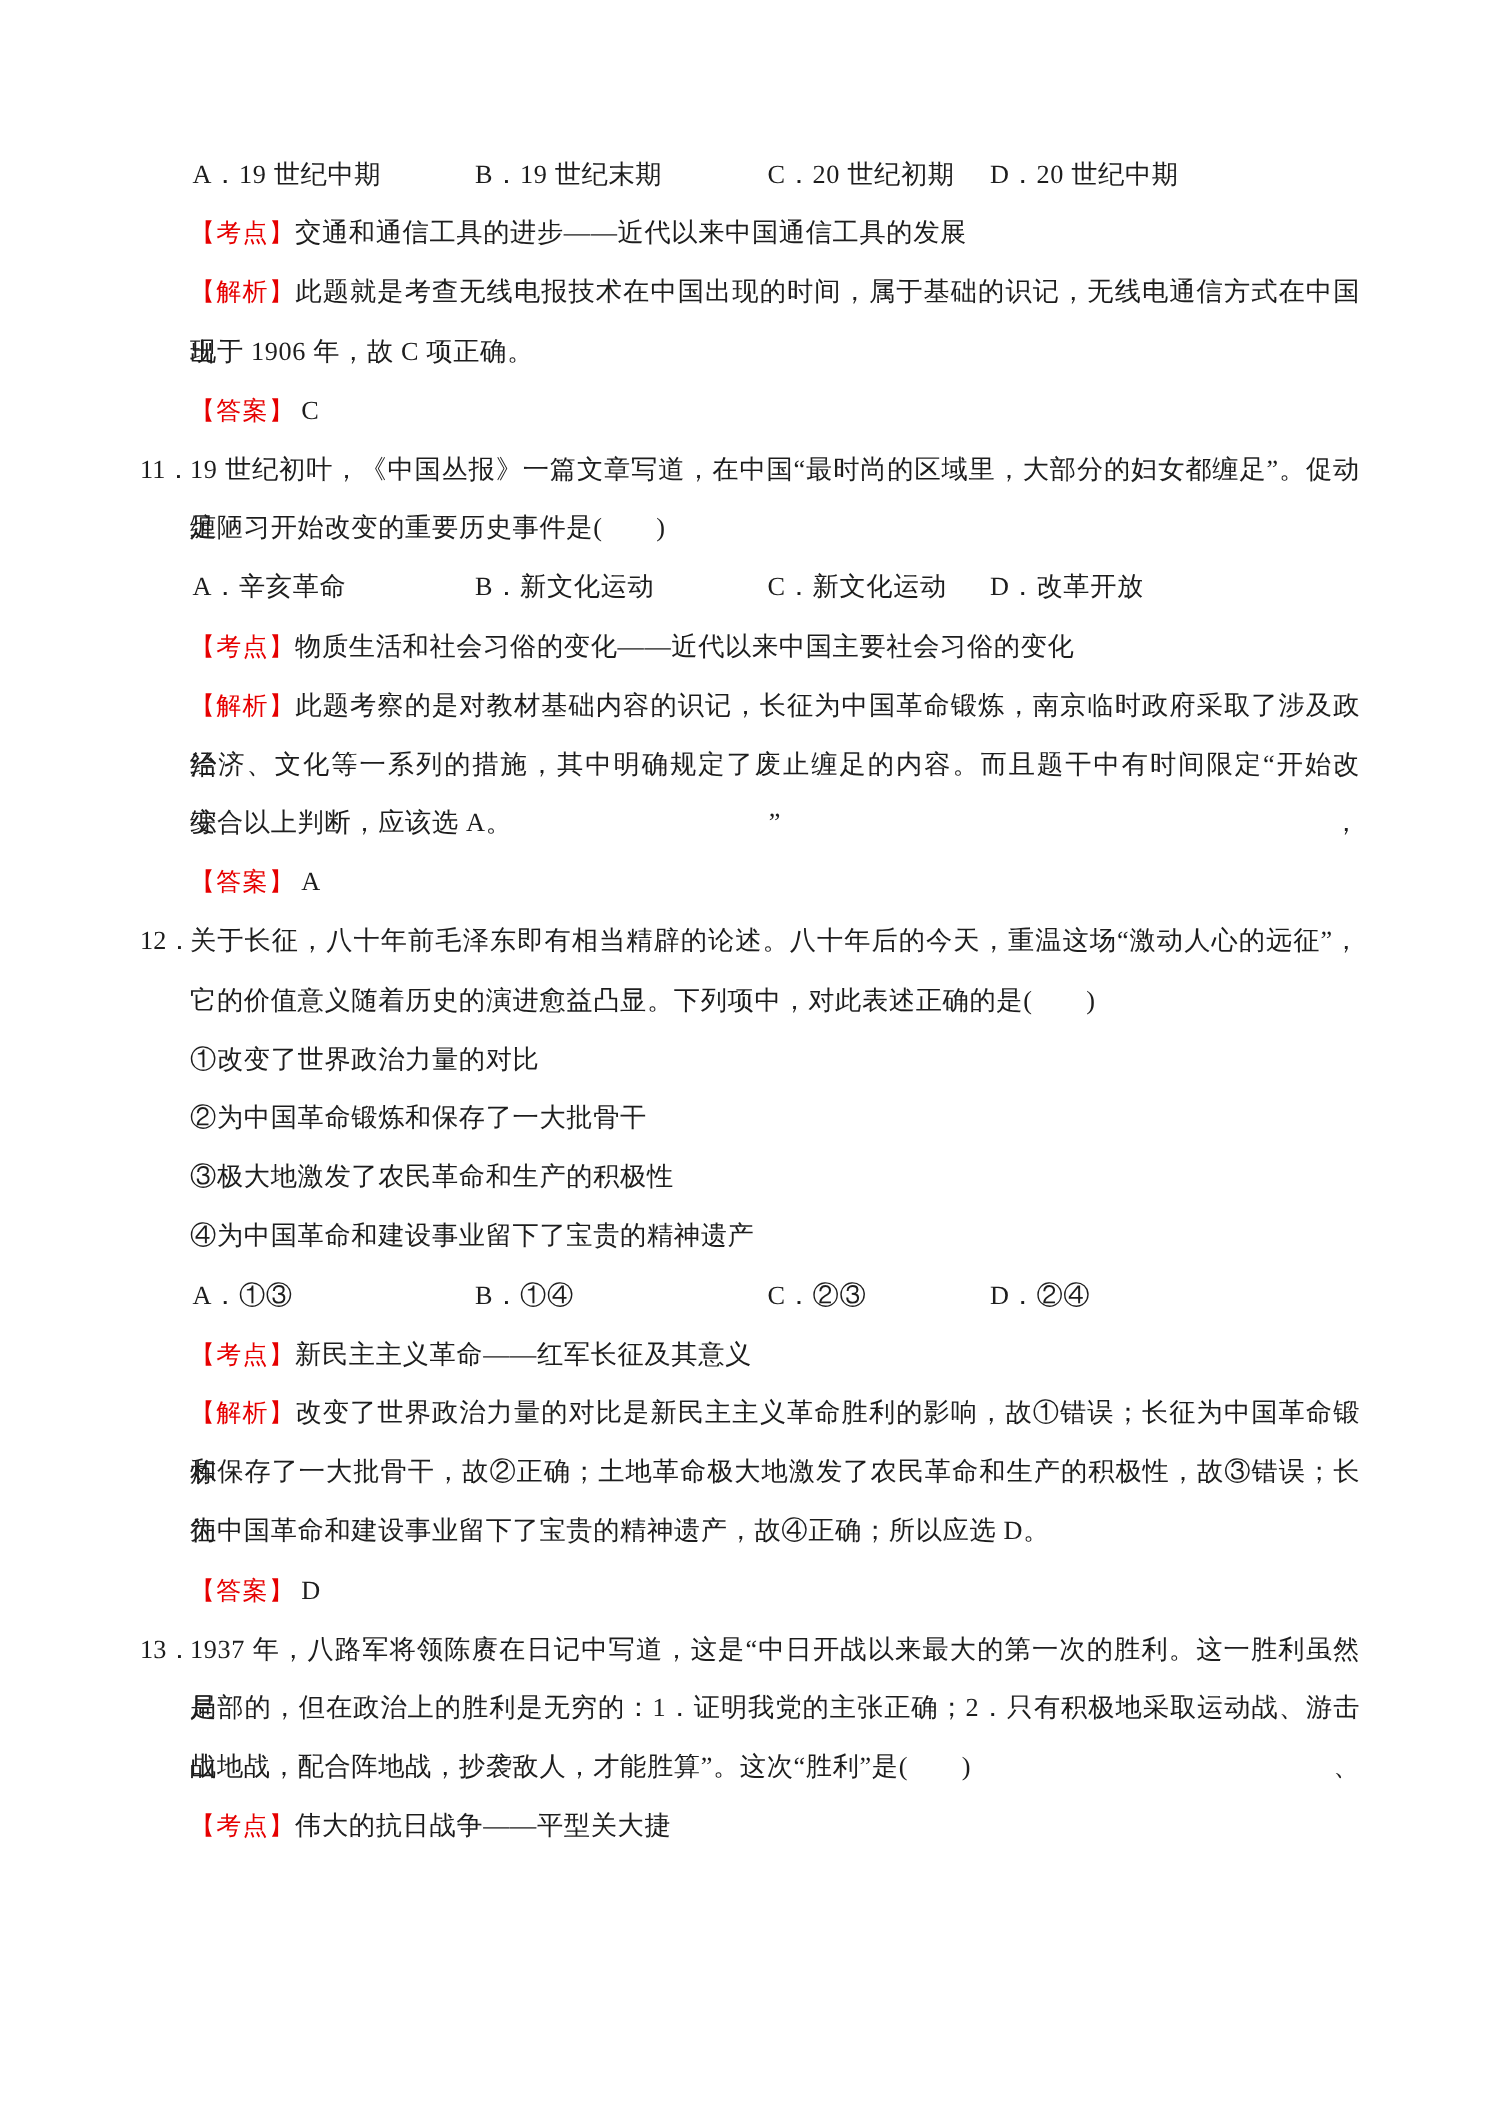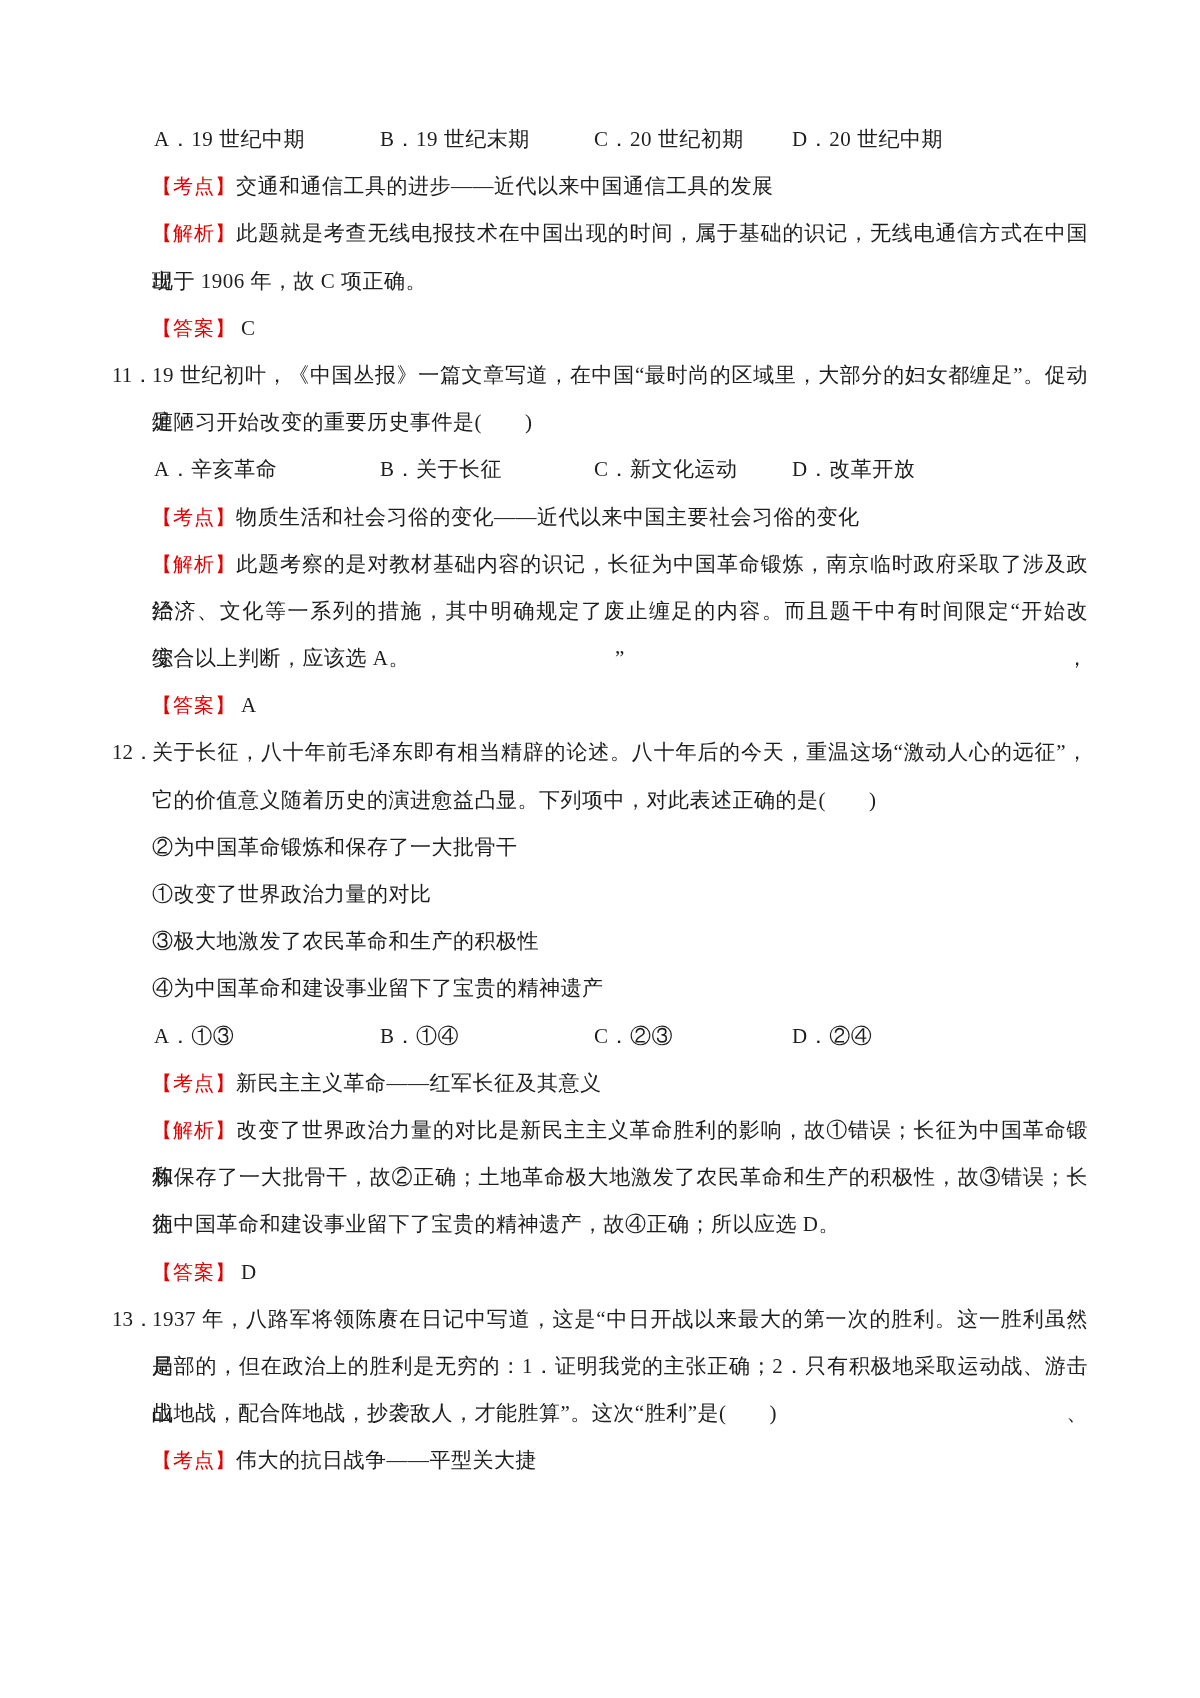--- a/index.html
+++ b/index.html
@@ -16,21 +16,21 @@
   }
   .line.fill{white-space:normal;text-align:justify;text-align-last:justify}
   .lbl{
     display:inline-block;color:#e60000;
     font-family:"Liberation Sans",sans-serif;font-weight:400;
     font-size:20px;letter-spacing:1px;
   }
   .kai{}
   .num{position:absolute;left:112px;top:0;letter-spacing:0}
   .opt{position:absolute;top:0;white-space:nowrap}
-  .o1{left:154px}.o2{left:380px}.o3{left:594px}.o4{left:792px}
+  .o1{left:154px}.o2{left:380px}.o3{left:614px}.o4{left:792px}
   .ans{margin-left:5px}
 </style>
 </head>
 <body>
 
 <div class="doc">
 
   <div class="line opts">
     <span class="opt o1">A．19 世纪中期</span>
     <span class="opt o2">B．19 世纪末期</span>
@@ -51,21 +51,21 @@
   </div>
 
   <div class="line fill">
     <span class="num">11．</span><span>19 世纪初叶，《中国丛报》一篇文章写道，在中国“最时尚的区域里，大部分的妇女都缠足”。促动缠</span>
   </div>
   <div class="line">
     <span>足陋习开始改变的重要历史事件是(　　)</span>
   </div>
   <div class="line opts">
     <span class="opt o1">A．辛亥革命</span>
-    <span class="opt o2">B．关于长征</span>
+    <span class="opt o2">B．新文化运动</span>
     <span class="opt o3">C．新文化运动</span>
     <span class="opt o4">D．改革开放</span>
   </div>
   <div class="line">
     <span class="lbl">【考点】</span><span class="kai">物质生活和社会习俗的变化——近代以来中国主要社会习俗的变化</span>
   </div>
   <div class="line fill">
     <span class="lbl">【解析】</span><span class="kai">此题考察的是对教材基础内容的识记，长征为中国革命锻炼，南京临时政府采取了涉及政治、</span>
   </div>
   <div class="line fill">
@@ -78,24 +78,24 @@
     <span class="lbl">【答案】</span><span class="ans">A</span>
   </div>
 
   <div class="line fill">
     <span class="num">12．</span><span>关于长征，八十年前毛泽东即有相当精辟的论述。八十年后的今天，重温这场“激动人心的远征”，</span>
   </div>
   <div class="line">
     <span>它的价值意义随着历史的演进愈益凸显。下列项中，对此表述正确的是(　　)</span>
   </div>
   <div class="line">
-    <span>②为中国革命锻炼和保存了一大批骨干</span>
+    <span>①改变了世界政治力量的对比</span>
   </div>
   <div class="line">
-    <span>①改变了世界政治力量的对比</span>
+    <span>②为中国革命锻炼和保存了一大批骨干</span>
   </div>
   <div class="line">
     <span>③极大地激发了农民革命和生产的积极性</span>
   </div>
   <div class="line">
     <span>④为中国革命和建设事业留下了宝贵的精神遗产</span>
   </div>
   <div class="line opts">
     <span class="opt o1">A．①③</span>
     <span class="opt o2">B．①④</span>

